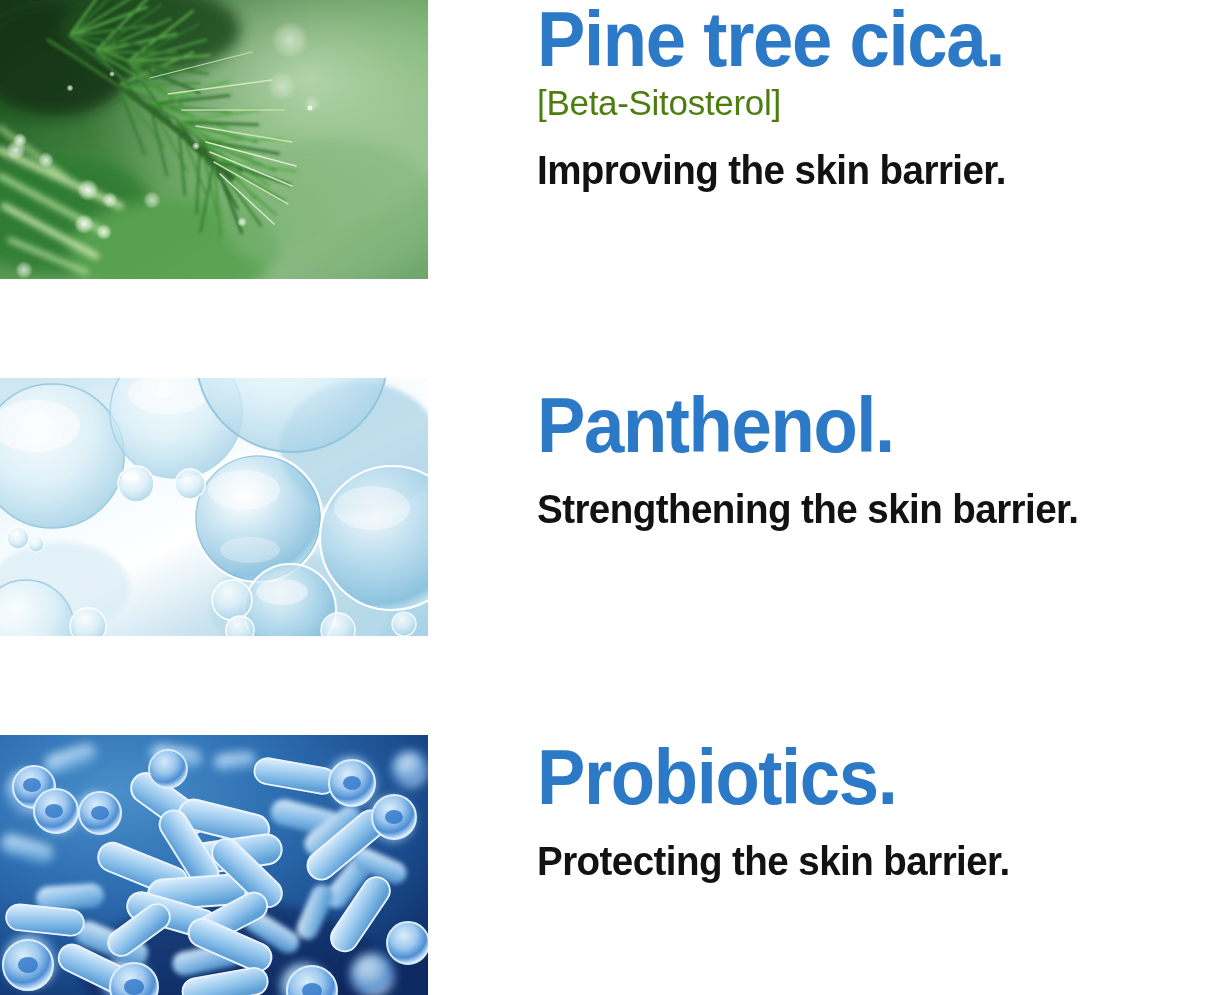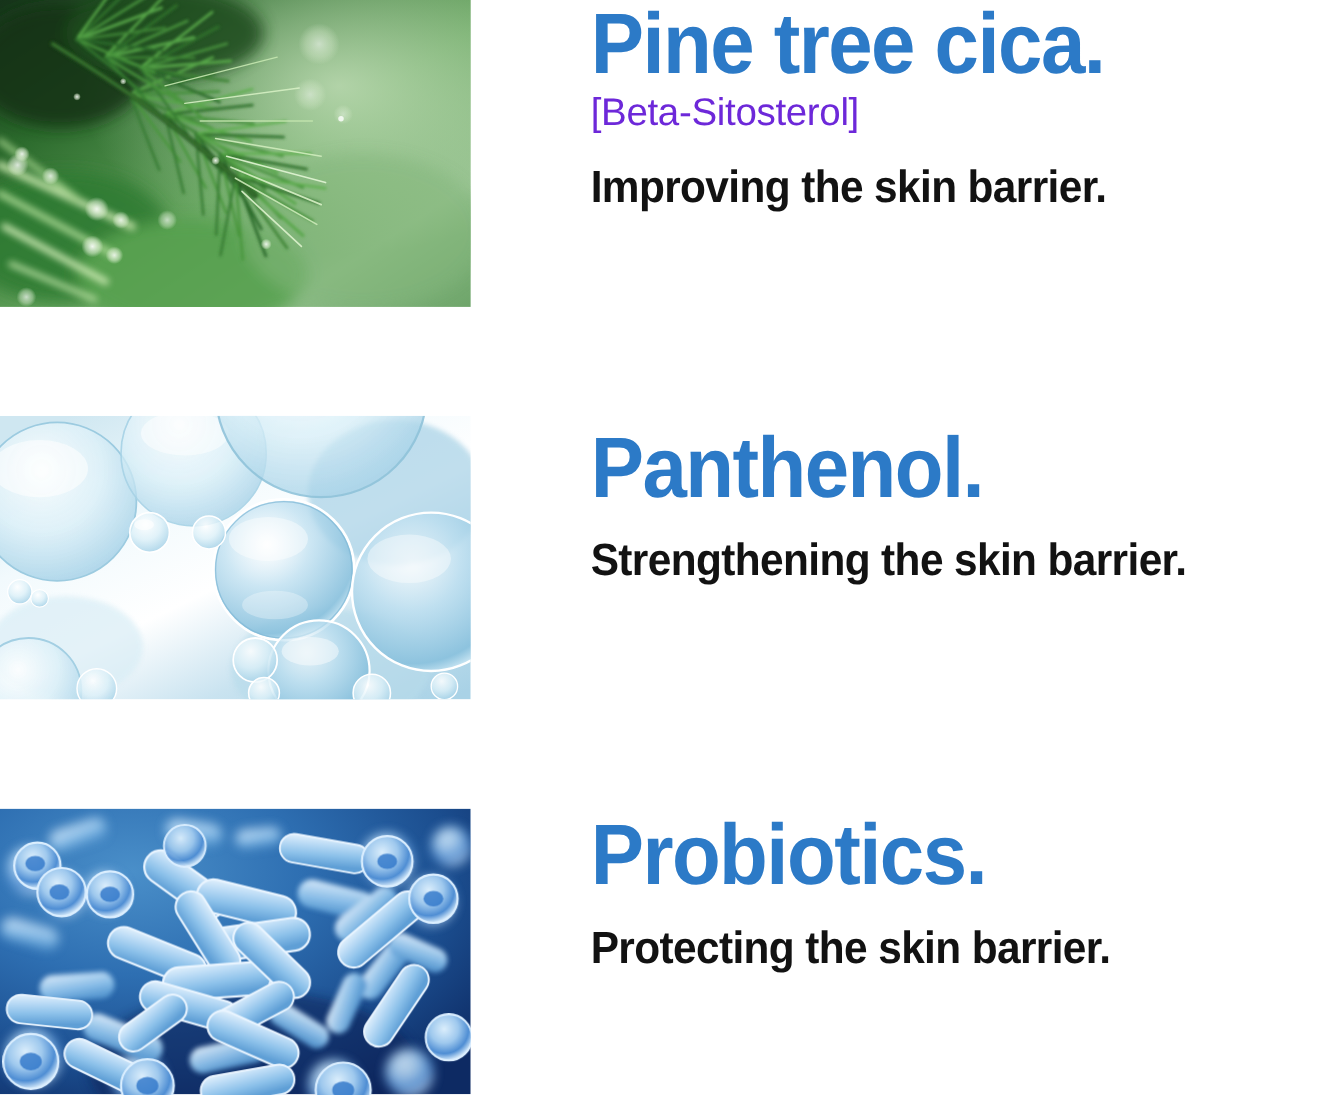--- a/index.html
+++ b/index.html
@@ -66,21 +66,21 @@
     transform: scaleX(0.93);
     transform-origin: left center;
   }
 
   .subheading {
     font-family: "Liberation Sans", sans-serif;
     font-weight: normal;
     font-size: 35px;
     line-height: 1.1;
     letter-spacing: -0.3px;
-    color: #6d28d9;
+    color: #4d7c0f;
     margin: 0;
     white-space: nowrap;
   }
 
   .benefit {
     font-family: "Liberation Sans Narrow", "Liberation Sans", sans-serif;
     font-weight: bold;
     font-size: 41px;
     line-height: 1.05;
     letter-spacing: -0.6px;

